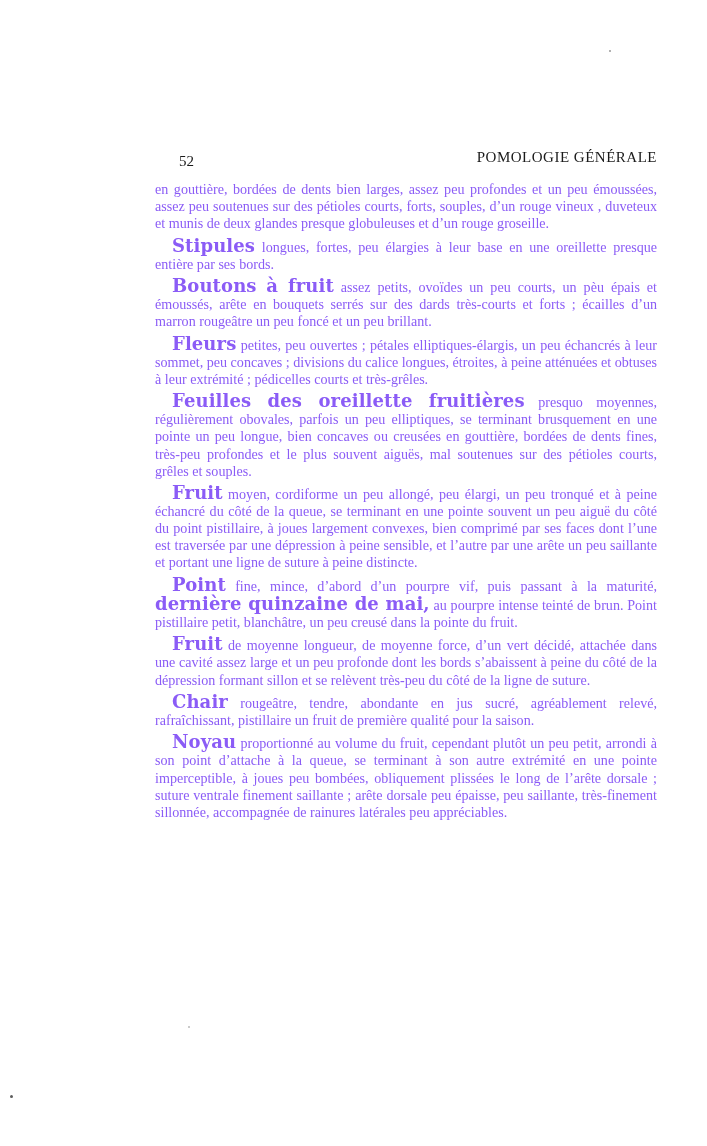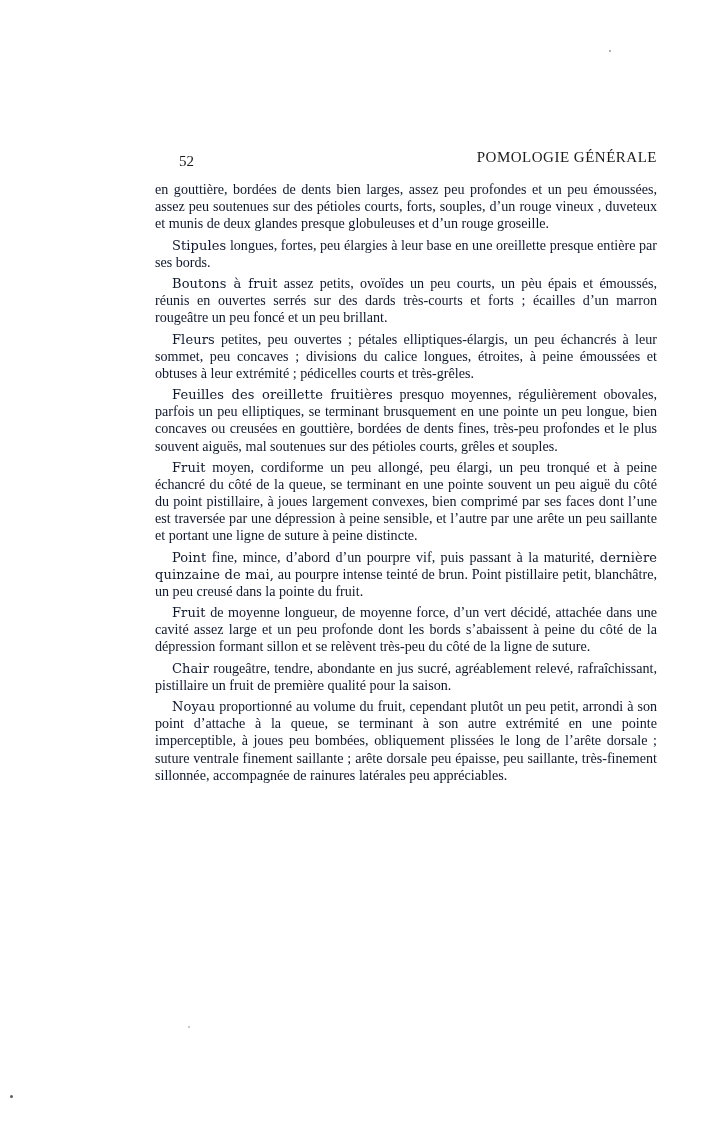--- a/index.html
+++ b/index.html
@@ -10,49 +10,49 @@
   }
   .running-head {
     position: absolute; left: 155px; width: 502px; top: 149px; height: 20px;
     font-family: "Liberation Serif", serif; font-size: 15px; color: #1a1a1a;
   }
   .page-number { position: absolute; left: 0; top: 4px; margin-left: 24px; }
   .running-title { position: absolute; left: 0; right: 0; top: 0; text-align: right; letter-spacing: 0.5px; padding-left: 14px; }
   .body-text {
     position: absolute; left: 155px; width: 502px; top: 181px;
     font-family: "Liberation Serif", serif; font-size: 14.1px; line-height: 17.1px;
-    color: #0f172a; text-align: justify; hyphens: none;
+    color: #8b5cf6; text-align: justify; hyphens: none;
   }
   .para { margin: 0 0 4.3px 0; text-indent: 0; }
   .para.indented { text-indent: 17px; }
-  .lead { font-weight: normal; font-family: "DejaVu Serif", serif; font-size: 13px; letter-spacing: 0.1px; }
+  .lead { font-weight: bold; font-family: "DejaVu Serif", serif; font-size: 18px; letter-spacing: 0.1px; }
   .speck { position: absolute; background: #333; border-radius: 50%; }
 </style>
 </head>
 <body>
 
 <div class="page">
 
   <div class="running-head">
     <span class="page-number">52</span>
     <span class="running-title">POMOLOGIE GÉNÉRALE</span>
   </div>
 
   <div class="body-text">
     <p class="para">
       <span>en gouttière, bordées de dents bien larges, assez peu profondes et un peu émoussées, assez peu soutenues sur des pétioles courts, forts, souples, d’un rouge vineux ,  duveteux et munis de deux glandes presque globuleuses et d’un rouge groseille.</span>
     </p>
     <p class="para indented">
       <span class="lead">Stipules</span><span> longues, fortes, peu élargies à  leur base en  une oreillette presque entière par ses bords.</span>
     </p>
     <p class="para indented">
-      <span class="lead">Boutons à fruit</span><span> assez petits, ovoïdes un peu courts, un pèu épais et émoussés, réunis en ouvertes serrés sur des dards très-courts et forts ; écailles d’un marron rougeâtre un peu foncé et un peu brillant.</span>
+      <span class="lead">Boutons à fruit</span><span> assez petits, ovoïdes un peu courts, un pèu épais et émoussés, arête en bouquets serrés sur des dards très-courts et forts ; écailles d’un marron rougeâtre un peu foncé et un peu brillant.</span>
     </p>
     <p class="para indented">
-      <span class="lead">Fleurs</span><span> petites, peu ouvertes ; pétales elliptiques-élargis, un peu échancrés à leur sommet, peu concaves ; divisions du calice longues, étroites, à peine émoussées et obtuses à leur extrémité ; pédicelles courts et très-grêles.</span>
+      <span class="lead">Fleurs</span><span> petites, peu ouvertes ; pétales elliptiques-élargis, un peu échancrés à leur sommet, peu concaves ; divisions du calice longues, étroites, à peine atténuées et obtuses à leur extrémité ; pédicelles courts et très-grêles.</span>
     </p>
     <p class="para indented">
       <span class="lead">Feuilles des oreillette fruitières</span><span> presquo moyennes, régulièrement obovales, parfois un peu elliptiques, se terminant brusquement en une pointe un peu longue, bien concaves ou creusées en gouttière, bordées de dents fines, très-peu profondes et le plus souvent aiguës, mal soutenues sur des pétioles courts, grêles et souples.</span>
     </p>
     <p class="para indented">
       <span class="lead">Fruit</span><span> moyen, cordiforme un peu allongé, peu élargi, un peu tronqué et à peine échancré du côté de la queue, se terminant en une pointe souvent un peu aiguë du côté du point pistillaire, à joues largement convexes, bien comprimé par ses faces dont l’une est traversée par une dépression à peine sensible, et l’autre par une arête un peu saillante et portant une ligne de suture à peine distincte.</span>
     </p>
     <p class="para indented">
       <span class="lead">Point</span><span> fine, mince, d’abord d’un pourpre vif, puis passant à la maturité, </span><span class="lead">dernière quinzaine de mai,</span><span> au pourpre intense teinté de brun. Point pistillaire petit, blanchâtre, un peu creusé dans la pointe du fruit.</span>
     </p>

